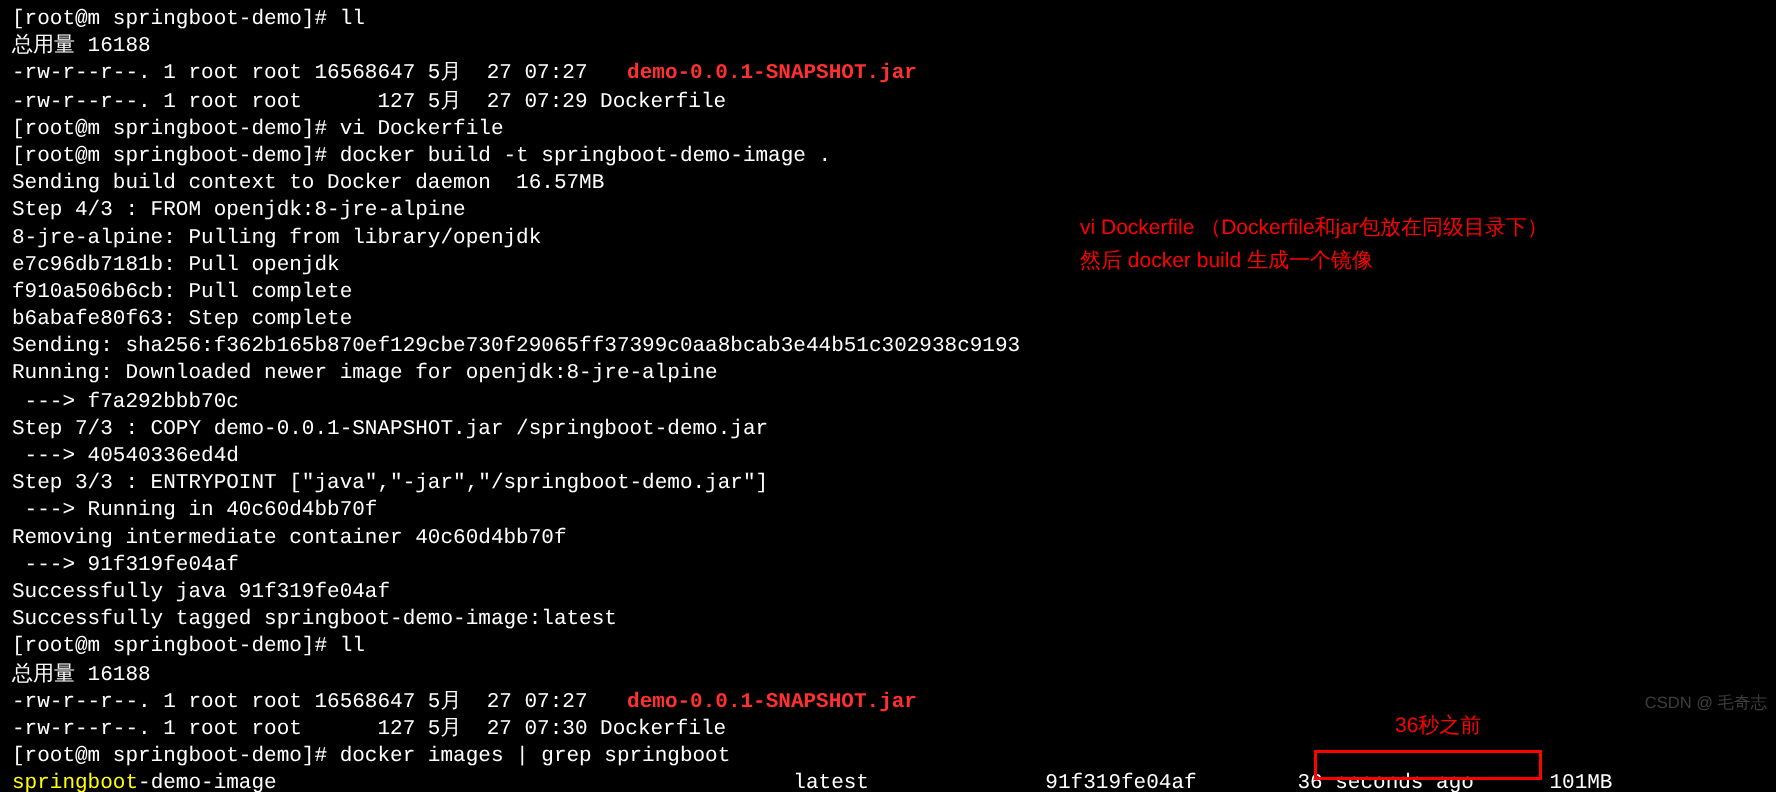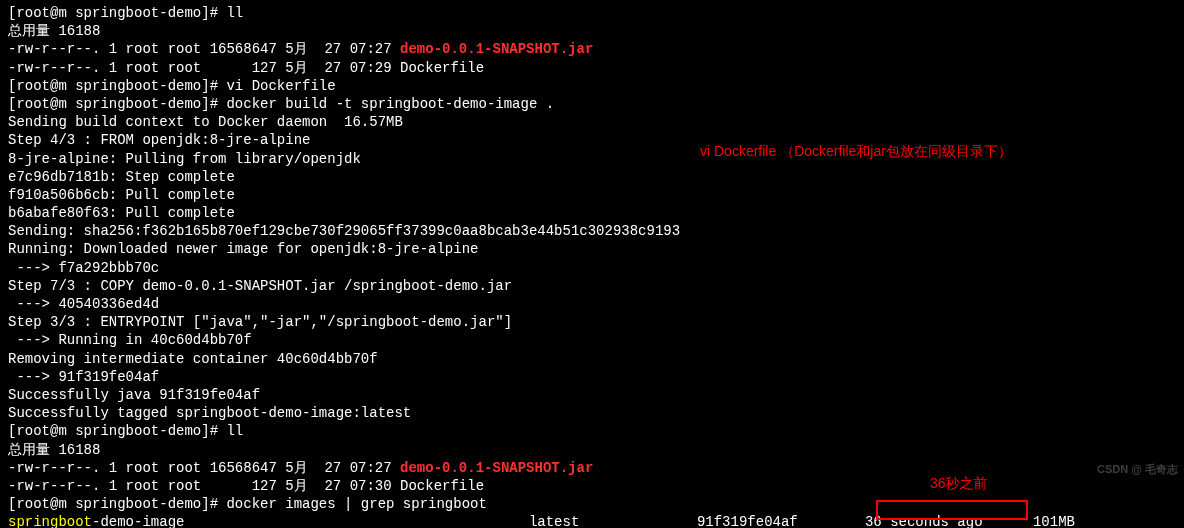--- a/index.html
+++ b/index.html
@@ -19,34 +19,35 @@
       position: relative;
       padding: 4px 8px;
     }
     .line {
       white-space: pre;
       display: block;
     }
     .red-bold {
       color: #ff3030;
       font-weight: bold;
+      margin-left: 18px;
     }
     .yellow {
       color: #ffff00;
     }
     .annotation {
       position: absolute;
       color: #ff0000;
       font-family: Arial, "Microsoft YaHei", sans-serif;
       font-size: 14px;
       line-height: 1.6;
     }
     .annotation-1 {
       top: 140px;
-      left: 700px;
+      left: 720px;
     }
     .annotation-2 {
       top: 472px;
       left: 930px;
     }
     .red-box {
       position: absolute;
       border: 2px solid #ff0000;
       pointer-events: none;
     }
@@ -57,57 +58,57 @@
       height: 20px;
     }
     .watermark {
       position: absolute;
       right: 6px;
       top: 462px;
       color: #999;
       font-family: Arial, sans-serif;
       font-size: 11px;
       opacity: 0.4;
-      font-weight: bold;
     }
   </style>
 </head>
 <body>
 
 <span class="line">[root@m springboot-demo]# ll</span>
 <span class="line">总用量 16188</span>
 <span class="line"><span>-rw-r--r--. 1 root root 16568647 5月  27 07:27 </span><span class="red-bold">demo-0.0.1-SNAPSHOT.jar</span></span>
 <span class="line">-rw-r--r--. 1 root root      127 5月  27 07:29 Dockerfile</span>
 <span class="line">[root@m springboot-demo]# vi Dockerfile</span>
 <span class="line">[root@m springboot-demo]# docker build -t springboot-demo-image .</span>
 <span class="line">Sending build context to Docker daemon  16.57MB</span>
 <span class="line">Step 4/3 : FROM openjdk:8-jre-alpine</span>
 <span class="line">8-jre-alpine: Pulling from library/openjdk</span>
-<span class="line">e7c96db7181b: Step complete</span>
+<span class="line">e7c96db7181b: Pull openjdk</span>
 <span class="line">f910a506b6cb: Pull complete</span>
-<span class="line">b6abafe80f63: Pull complete</span>
+<span class="line">b6abafe80f63: Step complete</span>
 <span class="line">Sending: sha256:f362b165b870ef129cbe730f29065ff37399c0aa8bcab3e44b51c302938c9193</span>
 <span class="line">Running: Downloaded newer image for openjdk:8-jre-alpine</span>
 <span class="line"> ---&gt; f7a292bbb70c</span>
 <span class="line">Step 7/3 : COPY demo-0.0.1-SNAPSHOT.jar /springboot-demo.jar</span>
 <span class="line"> ---&gt; 40540336ed4d</span>
 <span class="line">Step 3/3 : ENTRYPOINT ["java","-jar","/springboot-demo.jar"]</span>
 <span class="line"> ---&gt; Running in 40c60d4bb70f</span>
 <span class="line">Removing intermediate container 40c60d4bb70f</span>
 <span class="line"> ---&gt; 91f319fe04af</span>
 <span class="line">Successfully java 91f319fe04af</span>
 <span class="line">Successfully tagged springboot-demo-image:latest</span>
 <span class="line">[root@m springboot-demo]# ll</span>
 <span class="line">总用量 16188</span>
 <span class="line"><span>-rw-r--r--. 1 root root 16568647 5月  27 07:27 </span><span class="red-bold">demo-0.0.1-SNAPSHOT.jar</span></span>
 <span class="line">-rw-r--r--. 1 root root      127 5月  27 07:30 Dockerfile</span>
 <span class="line">[root@m springboot-demo]# docker images | grep springboot</span>
 <span class="line"><span class="yellow">springboot</span><span>-demo-image                                         latest              91f319fe04af        36 seconds ago      101MB</span></span>
 
 <div class="annotation annotation-1">
   <div>vi Dockerfile   （Dockerfile和jar包放在同级目录下）</div>
+  <div>然后 docker build 生成一个镜像</div>
 </div>
 
 <div class="annotation annotation-2">36秒之前</div>
 
 <div class="red-box red-box-1"></div>
 
 <div class="watermark">CSDN @ 毛奇志</div>
 
 </body></html>

